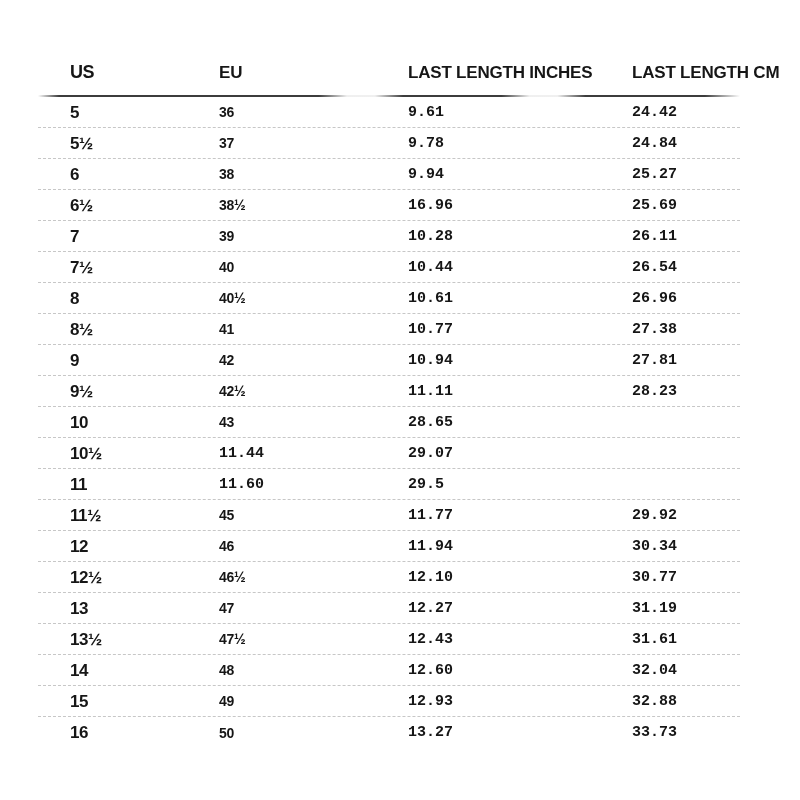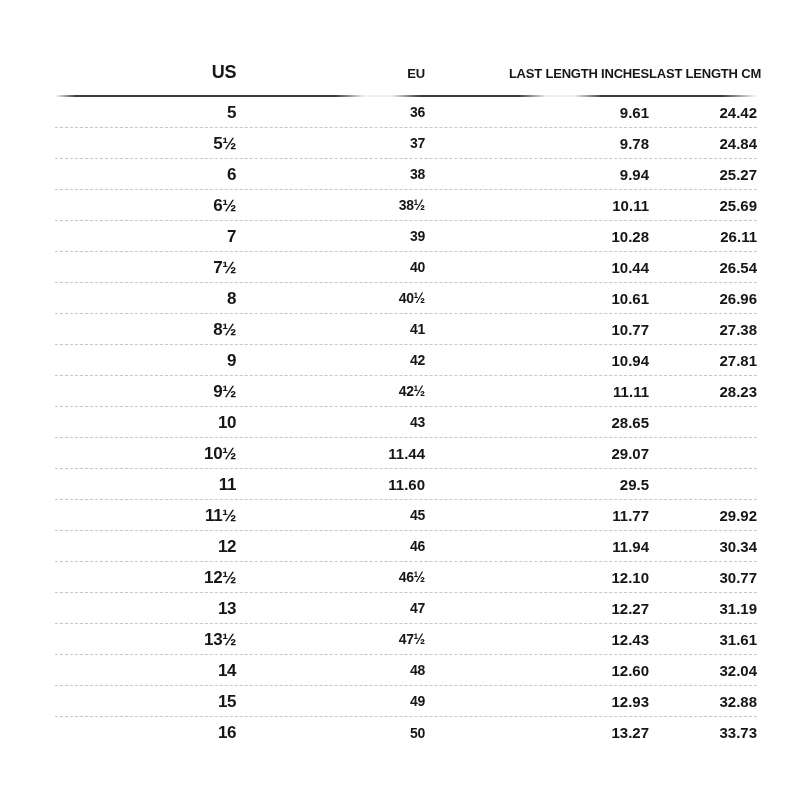--- a/index.html
+++ b/index.html
@@ -16,37 +16,36 @@
     color: var(--text);
     overflow: hidden;
   }
   .page {
     position: relative;
     width: 800px; height: 800px;
     background: var(--background);
   }
   .size-table {
     position: absolute;
-    left: 55px; top: 56px;
+    left: 38px; top: 56px;
     width: 702px;
-    text-align: right;
   }
   .grid-row {
     display: grid;
     grid-template-columns: 181px 189px 224px 1fr;
     align-items: baseline;
   }
   
   .header-row {
     height: 39px;
     padding-top: 6px;
   }
   .hdr {
     font-weight: bold;
-    font-size: 13px;
+    font-size: 17px;
     line-height: 1.15;
     letter-spacing: -0.2px;
     white-space: nowrap;
   }
   .hdr.col-us { font-size: 18px; letter-spacing: -0.4px; }
   .header-rule {
     height: 2px;
     background: linear-gradient(to right,
       rgba(60,60,60,0.0) 0%,  var(--header_rule) 3%,
       var(--header_rule) 40%, rgba(60,60,60,0.08) 44%,
@@ -68,21 +67,21 @@
     font-weight: bold;
     font-size: 17px;
     letter-spacing: -0.4px;
   }
   .row .col-eu {
     font-weight: bold;
     font-size: 14px;
     letter-spacing: -0.3px;
   }
   .row .col-inches, .row .col-cm {
-    font-family: Liberation Sans, sans-serif;
+    font-family: Liberation Mono, monospace;
     font-weight: bold;
     font-size: 15px;
   }
 </style>
 </head>
 <body>
 
 <div class="page">
   <div class="size-table">
 
@@ -110,21 +109,21 @@
         </div>
         <div class="grid-row row">
           <div class="cell col-us">6</div>
           <div class="cell col-eu">38</div>
           <div class="cell col-inches">9.94</div>
           <div class="cell col-cm">25.27</div>
         </div>
         <div class="grid-row row">
           <div class="cell col-us">6½</div>
           <div class="cell col-eu">38½</div>
-          <div class="cell col-inches">10.11</div>
+          <div class="cell col-inches">16.96</div>
           <div class="cell col-cm">25.69</div>
         </div>
         <div class="grid-row row">
           <div class="cell col-us">7</div>
           <div class="cell col-eu">39</div>
           <div class="cell col-inches">10.28</div>
           <div class="cell col-cm">26.11</div>
         </div>
         <div class="grid-row row">
           <div class="cell col-us">7½</div>

